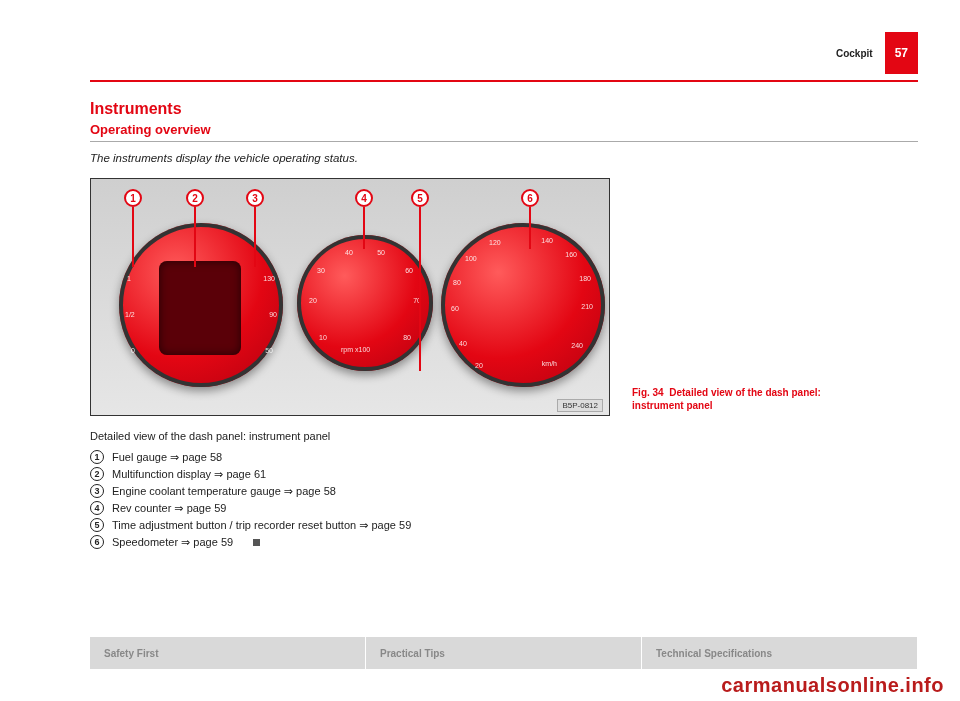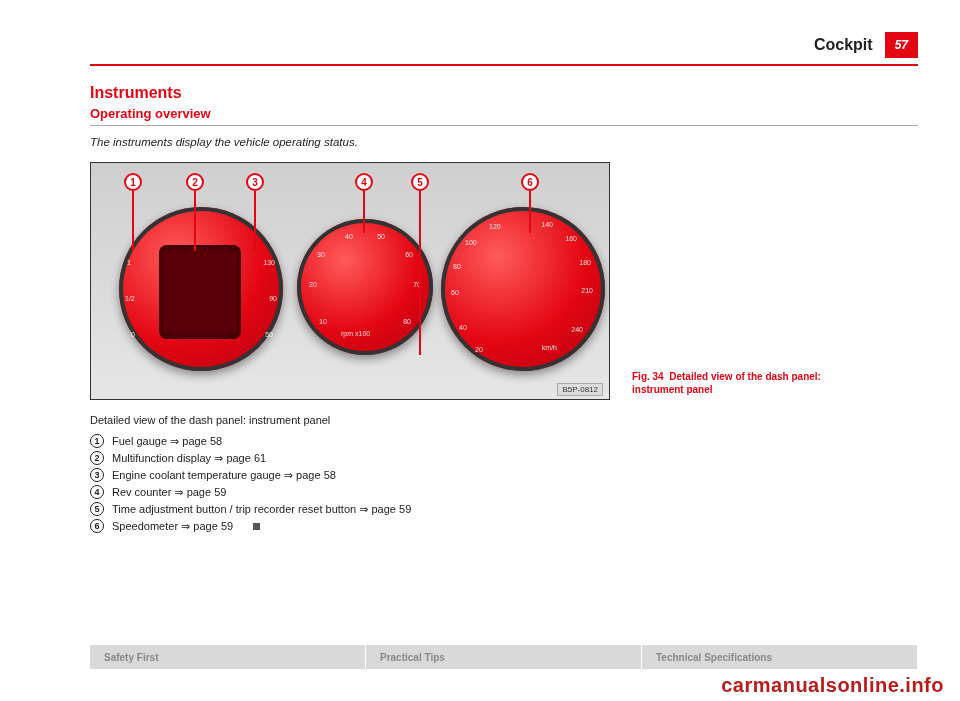--- a/index.html
+++ b/index.html
@@ -15,35 +15,34 @@
       padding: 32px 42px 0 90px;
     }
     .top-bar {
       display: flex;
       align-items: center;
       justify-content: flex-end;
       margin-bottom: 6px;
     }
     .chapter-title {
       color: #222;
-      font-size: 16px;
+      font-size: 10px;
       font-weight: 600;
       margin-right: 0;
       margin-left: 6px;
     }
     .page-number {
       background: #e30613;
       color: #fff;
       font-size: 12px;
       font-weight: 700;
-      padding: 6px 10px;
+      padding: 14px 10px;
       margin-left: 12px;
       min-width: 30px;
       text-align: center;
-      font-style: italic;
     }
     .red-rule {
       height: 2px;
       background: #e30613;
       margin-bottom: 18px;
     }
     h1.section-title {
       color: #e30613;
       font-size: 16px;
       font-weight: 700;
@@ -170,21 +169,21 @@
     .end-square {
       display: inline-block;
       width: 7px; height: 7px;
       background: #555;
       margin-left: 20px;
       vertical-align: middle;
     }
     .footer-tabs {
       position: absolute;
       left: 0; right: 0; bottom: 32px;
-      height: 24px;
+      height: 32px;
       display: flex;
       margin-left: 90px;
       margin-right: 42px;
     }
     .footer-tabs .tab {
       flex: 1;
       display: flex;
       align-items: center;
       padding-left: 14px;
       font-size: 10px;

